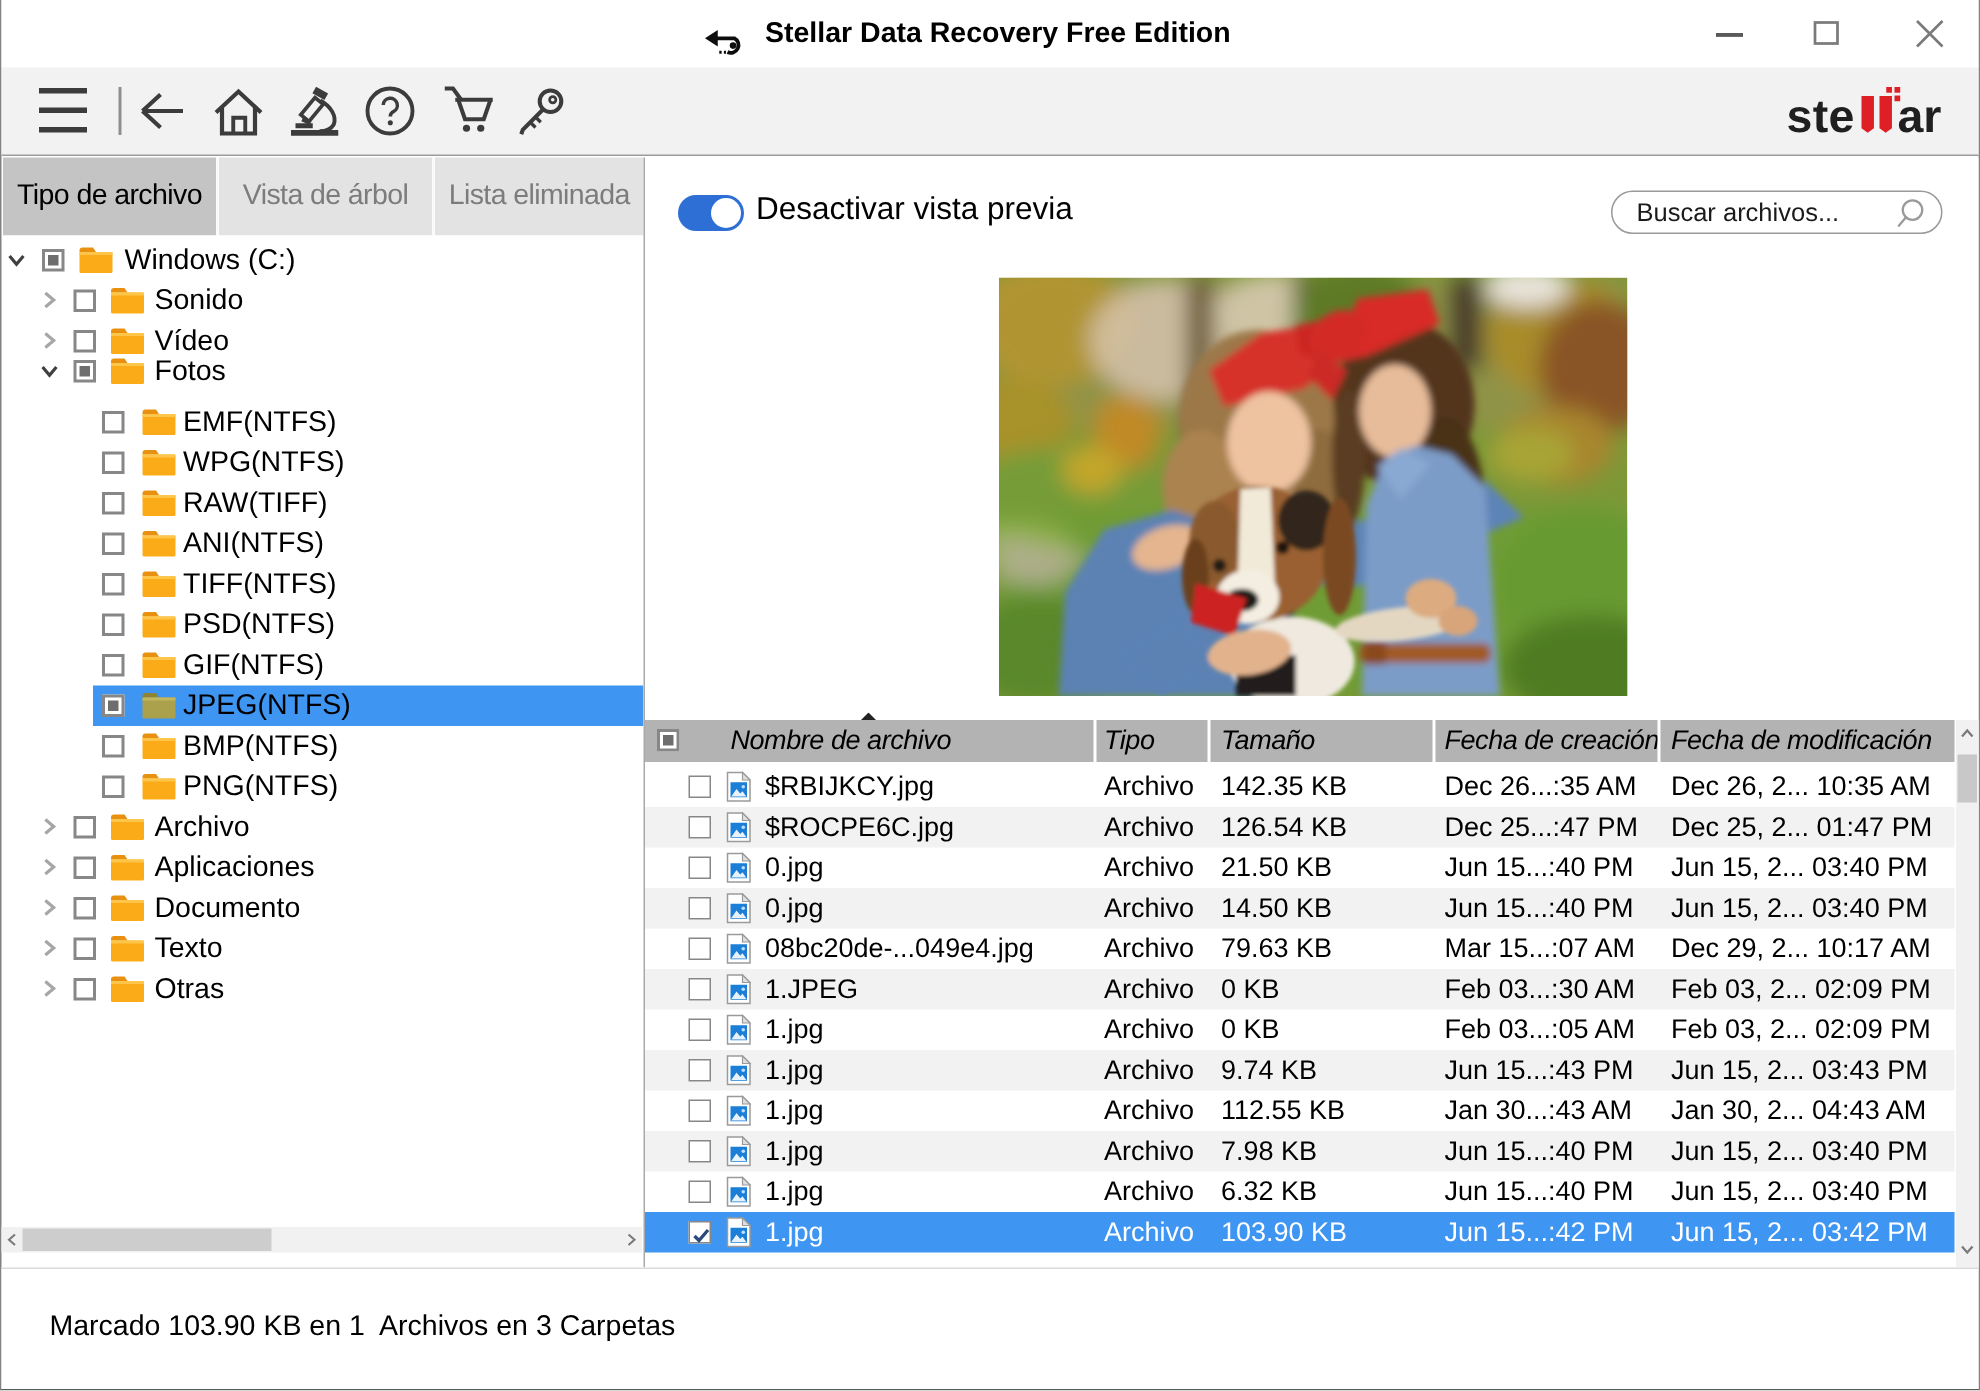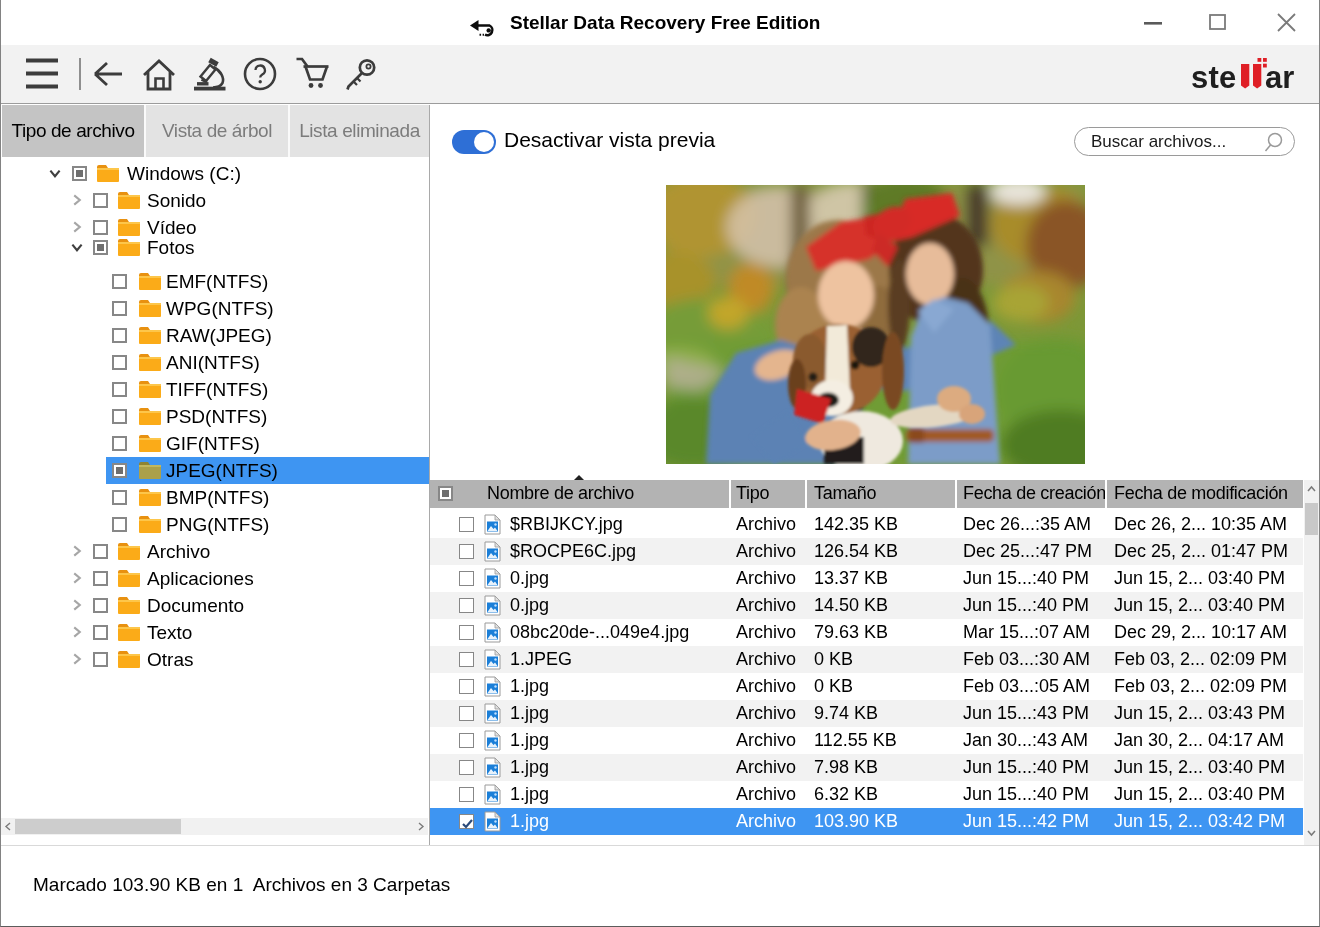--- a/index.html
+++ b/index.html
@@ -16,42 +16,42 @@
 
 #toolbar { position:absolute; left:0; top:45px; width:1318px; height:59px; background:#f2f2f2; border-bottom:1px solid #9c9c9c; }
 #logo { position:absolute; right:24px; top:8px; }
 
 #tabs { position:absolute; left:1px; top:105px; width:427px; height:52px; background:#fafafa; }
 .tab { position:absolute; top:0; height:52px; font-size:19px; letter-spacing:-0.4px; color:#7c7c7c; display:flex; align-items:center; justify-content:center; background:#e3e3e3; }
 .tab.sel { background:#c4c4c4; color:#000;text-align:center; }
 #tab1 { left:0; width:142px; }
 #tab2 { left:144px; width:142px; }
 #tab3 { left:288px; width:139px; }
-#tree { position:absolute; left:1px; top:157px; width:427px; height:646px; background:#fff; overflow:hidden;margin-left:44px; }
+#tree { position:absolute; left:1px; top:157px; width:427px; height:646px; background:#fff; overflow:hidden; }
 #treeinner { position:absolute; left:0; top:3px; width:427px; height:658px; }
 .trow { position:absolute; left:0; width:427px; height:27px; }
 .trow .lbl { position:absolute; top:3px; font-size:19px; color:#000; white-space:nowrap; }
 .trow.sel .hl { position:absolute; left:60px; top:0px; width:367px; height:27px; background:#3e95f2; }
 .chev { position:absolute; top:7px; width:12px; height:12px; }
 .cb { position:absolute; top:6px; width:15px; height:15px; background:#fff; border:2px solid #878787; }
 .cb .part { position:absolute; left:2px; top:2px; width:7px; height:7px; background:#6e6e6e; }
 .folder { position:absolute; top:4px; }
 #hscroll { position:absolute; left:0px; top:818px; width:427px; height:17px; background:#f1f1f1; }
 #hthumb { position:absolute; left:14px; top:1px; width:166px; height:15px; background:#cdcdcd; }
 #vdivider { position:absolute; left:428px; top:105px; width:1px; height:740px; background:#a9a9a9; }
 
 #rightpanel { position:absolute; left:429px; top:105px; width:889px; height:740px; background:#fff; }
 #toggle { position:absolute; left:22px; top:25px; width:44px; height:24px; background:#2e6fd6; border-radius:12px; }
 #toggle .knob { position:absolute; right:2px; top:2px; width:20px; height:20px; background:#fff; border-radius:10px; }
 #togglelbl { position:absolute; left:74px; top:23px; font-size:21px; color:#000; }
 #search { position:absolute; left:644px; top:22px; width:221px; height:29px; border:1px solid #9a9a9a; border-radius:15px; background:#fff; }
 #search span { position:absolute; left:16px; top:4px; font-size:17px; color:#1a1a1a; }
 #photo { position:absolute; left:236px; top:80px; width:419px; height:280px; overflow:hidden; }
 
-#thead { position:absolute; left:0px; top:375px; width:873px; height:28px; background:#b3b3b3; }
+#thead { position:absolute; left:0px; top:375px; width:873px; height:28px; background:#b3b3b3;font-style:italic; }
 #thead .hcell { position:absolute; top:3px; font-size:18px; letter-spacing:-0.3px; color:#000; white-space:nowrap; }
 .hsep { position:absolute; top:0; width:2px; height:28px; background:#fff; }
 #tbody { position:absolute; left:0px; top:406px; width:873px; height:330px; }
 .frow { position:absolute; left:0; width:873px; height:27px; font-size:18px; color:#000; }
 .frow.alt { background:#f2f2f2; }
 .frow.sel { background:#3e95f2; color:#fff; }
 .frow .fcb { position:absolute; left:29px; top:6px; width:15px; height:15px; background:#fff; border:1.5px solid #878787; }
 .frow .cell { position:absolute; top:3px; white-space:nowrap; }
 .c-name { left:80px; } .c-tipo { left:306px; } .c-size { left:384px; } .c-fc { left:533px; } .c-fm { left:684px; }
 #vscroll { position:absolute; left:874px; top:375px; width:15px; height:365px; background:#f1f1f1; }
@@ -227,21 +227,21 @@
         </div>
         <div class="trow" style="top:162px">
           <span class="cb" style="left:66px"></span>
           <span style="position:absolute;left:92px;top:0">
             <svg class="folder" width="24" height="19" viewBox="0 0 24 19">
               <path d="M1 3 Q1 1 3 1 L10 1 L12 4 L1 4 Z" fill="#e89110"></path>
               <rect x="1" y="4" width="22" height="14" rx="1" fill="#fbab18"></rect>
               <rect x="1" y="4" width="22" height="2" fill="#fdc64a"></rect>
             </svg>
           </span>
-          <span class="lbl" style="left:120px">RAW(JPEG)</span>
+          <span class="lbl" style="left:120px">RAW(TIFF)</span>
         </div>
         <div class="trow" style="top:216px">
           <span class="cb" style="left:66px"></span>
           <span style="position:absolute;left:92px;top:0">
             <svg class="folder" width="24" height="19" viewBox="0 0 24 19">
               <path d="M1 3 Q1 1 3 1 L10 1 L12 4 L1 4 Z" fill="#e89110"></path>
               <rect x="1" y="4" width="22" height="14" rx="1" fill="#fbab18"></rect>
               <rect x="1" y="4" width="22" height="2" fill="#fdc64a"></rect>
             </svg>
           </span>
@@ -556,21 +556,21 @@
           <span class="fcb"></span>
           <svg style="position:absolute;left:54px;top:3px" width="17" height="21" viewBox="0 0 17 21">
             <path d="M1 1 H11 L16 6 V20 H1 Z" fill="#fff" stroke="#9a9a9a" stroke-width="1"></path>
             <path d="M11 1 L11 6 H16 Z" fill="#e0e0e0" stroke="#9a9a9a" stroke-width="0.8"></path>
             <rect x="3" y="7.5" width="11" height="10" fill="#1b7fd8"></rect>
             <path d="M3.5 17 L7 12 L9.5 15 L11 13.5 L13.5 17 Z" fill="#fff" opacity="0.9"></path>
             <circle cx="11.5" cy="10.5" r="1.2" fill="#bfe0ff"></circle>
           </svg>
           <span class="cell c-name">0.jpg</span>
           <span class="cell c-tipo">Archivo</span>
-          <span class="cell c-size">13.37 KB</span>
+          <span class="cell c-size">21.50 KB</span>
           <span class="cell c-fc">Jun 15...:40 PM</span>
           <span class="cell c-fm">Jun 15, 2... 03:40 PM</span>
         </div>
         <div class="frow alt" style="top:81px">
           <span class="fcb"></span>
           <svg style="position:absolute;left:54px;top:3px" width="17" height="21" viewBox="0 0 17 21">
             <path d="M1 1 H11 L16 6 V20 H1 Z" fill="#fff" stroke="#9a9a9a" stroke-width="1"></path>
             <path d="M11 1 L11 6 H16 Z" fill="#e0e0e0" stroke="#9a9a9a" stroke-width="0.8"></path>
             <rect x="3" y="7.5" width="11" height="10" fill="#1b7fd8"></rect>
             <path d="M3.5 17 L7 12 L9.5 15 L11 13.5 L13.5 17 Z" fill="#fff" opacity="0.9"></path>
@@ -648,21 +648,21 @@
             <path d="M1 1 H11 L16 6 V20 H1 Z" fill="#fff" stroke="#9a9a9a" stroke-width="1"></path>
             <path d="M11 1 L11 6 H16 Z" fill="#e0e0e0" stroke="#9a9a9a" stroke-width="0.8"></path>
             <rect x="3" y="7.5" width="11" height="10" fill="#1b7fd8"></rect>
             <path d="M3.5 17 L7 12 L9.5 15 L11 13.5 L13.5 17 Z" fill="#fff" opacity="0.9"></path>
             <circle cx="11.5" cy="10.5" r="1.2" fill="#bfe0ff"></circle>
           </svg>
           <span class="cell c-name">1.jpg</span>
           <span class="cell c-tipo">Archivo</span>
           <span class="cell c-size">112.55 KB</span>
           <span class="cell c-fc">Jan 30...:43 AM</span>
-          <span class="cell c-fm">Jan 30, 2... 04:17 AM</span>
+          <span class="cell c-fm">Jan 30, 2... 04:43 AM</span>
         </div>
         <div class="frow alt" style="top:243px">
           <span class="fcb"></span>
           <svg style="position:absolute;left:54px;top:3px" width="17" height="21" viewBox="0 0 17 21">
             <path d="M1 1 H11 L16 6 V20 H1 Z" fill="#fff" stroke="#9a9a9a" stroke-width="1"></path>
             <path d="M11 1 L11 6 H16 Z" fill="#e0e0e0" stroke="#9a9a9a" stroke-width="0.8"></path>
             <rect x="3" y="7.5" width="11" height="10" fill="#1b7fd8"></rect>
             <path d="M3.5 17 L7 12 L9.5 15 L11 13.5 L13.5 17 Z" fill="#fff" opacity="0.9"></path>
             <circle cx="11.5" cy="10.5" r="1.2" fill="#bfe0ff"></circle>
           </svg>

